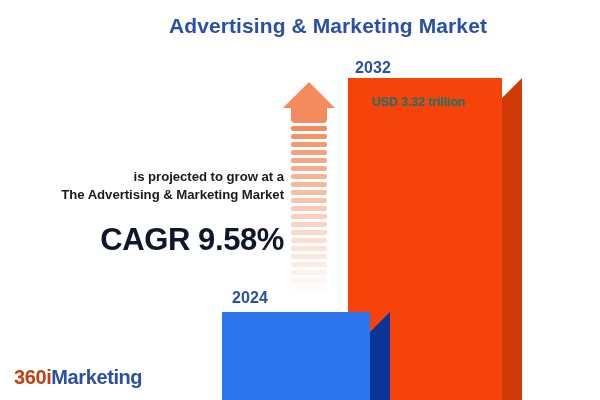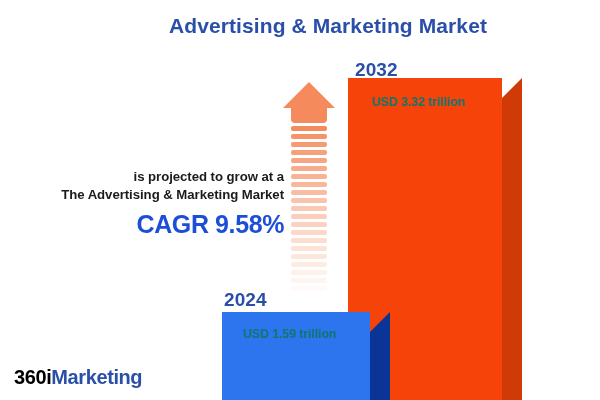--- a/index.html
+++ b/index.html
@@ -41,38 +41,38 @@
     text-align: right;
   }
   .statement-line {
     font-size: 13.2px;
     font-weight: bold;
     color: #1b1b1b;
     line-height: 18px;
     letter-spacing: -0.05px;
   }
   .cagr {
-    margin-top: 2px;
-    font-size: 25px;
-    font-weight: bold;
-    color: #1d4ed8;
+    margin-top: 18px;
+    font-size: 31px;
+    font-weight: bold;
+    color: #0f172a;
     letter-spacing: -0.4px;
     line-height: 36px;
   }
 
   
   .logo {
     position: absolute;
     left: 14px;
     top: 366px;
     font-size: 20px;
     font-weight: bold;
     letter-spacing: -0.4px;
   }
-  .logo .logo-a { color: #000000; margin-top: 8px; }
+  .logo .logo-a { color: #c2410c; margin-top: 8px; }
   .logo .logo-b { color: #2a4fa8; }
 
   
   .arrow {
     position: absolute;
     left: 283px;
     top: 82px;
     width: 52px;
     height: 215px;
   }
@@ -129,39 +129,39 @@
     position: absolute;
     color: #0f766e;
     font-size: 12.4px;
     font-weight: bold;
     white-space: nowrap;
     letter-spacing: -0.1px;
   }
   .year-label {
     position: absolute;
     color: #2a4fa8;
-    font-size: 19px;
+    font-size: 16px;
     font-weight: bold;
     letter-spacing: 0.1px;
   }
 
   
   #bar-2032 { left: 348px; top: 78px; width: 154px; height: 322px; }
   #bar-2032 .bar-front { background: #f5430a; }
   #bar-2032 .bar-side  { left: 154px; width: 20px; background: #d03a06;
                           clip-path: polygon(0 20px, 100% 0, 100% 100%, 0 100%); }
   #year-2032 { left: 355px; top: 59px; }
   #value-2032 { left: 372px; top: 95px; }
 
   
   #bar-2024 { left: 222px; top: 312px; width: 148px; height: 88px; }
   #bar-2024 .bar-front { background: #2d74ef; }
   #bar-2024 .bar-side  { left: 148px; width: 20px; background: #0b3497;
                           clip-path: polygon(0 20px, 100% 0, 100% 100%, 0 100%); }
-  #year-2024 { left: 224px; top: 289px; }
+  #year-2024 { left: 232px; top: 289px; }
   #value-2024 { left: 243px; top: 327px; }
 </style>
 </head>
 <body>
 
 <div id="canvas">
 
   <div class="chart-title">Advertising &amp; Marketing Market</div>
 
   <div class="statement">
@@ -204,19 +204,18 @@
     <div class="bar-side"></div>
   </div>
   <div class="year-label" id="year-2032">2032</div>
   <div class="bar-label" id="value-2032">USD 3.32 trillion</div>
 
   <div class="bar" id="bar-2024">
     <div class="bar-front"></div>
     <div class="bar-side"></div>
   </div>
   <div class="year-label" id="year-2024">2024</div>
-  <div class="bar-label" id="value-2024">USD 1.59 trillion</div>
 
   <div class="logo">
     <span class="logo-a">360i</span><span class="logo-b">Marketing</span>
   </div>
 
 </div>
 
 </body></html>

